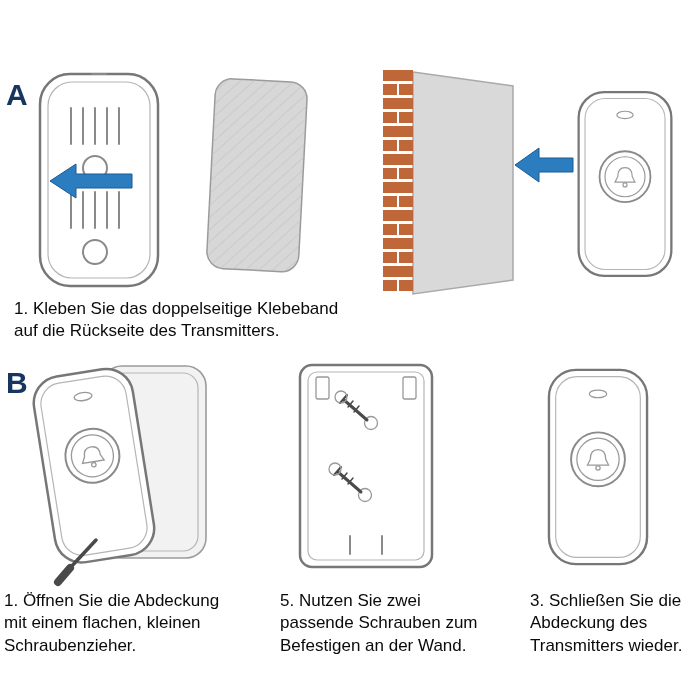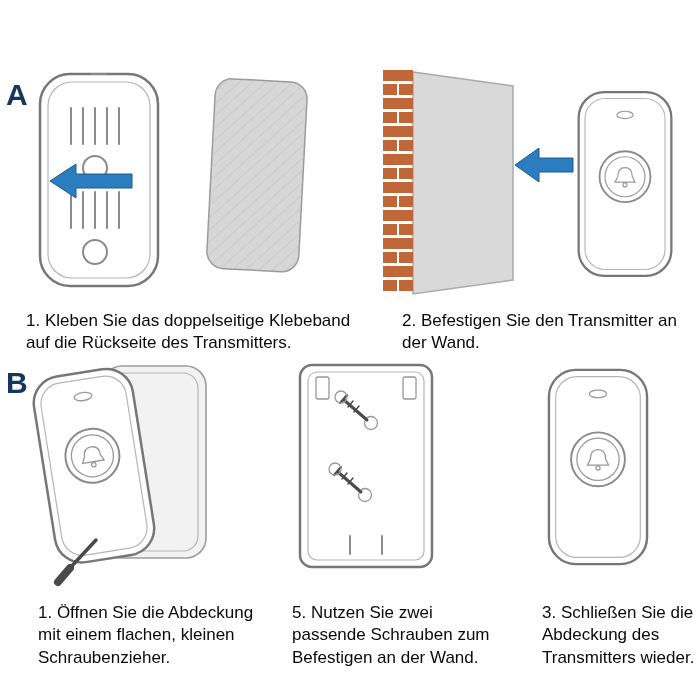--- a/index.html
+++ b/index.html
@@ -2,24 +2,24 @@
 <html><head>
 <meta charset="utf-8">
 <style>
   html,body{margin:0;padding:0;background:#fff;}
   .page{position:relative;width:700px;height:700px;background:#ffffff;overflow:hidden;
         font-family:"Liberation Sans", sans-serif;color:#0a0a0a;}
   .section-label{position:absolute;font-size:30px;font-weight:bold;color:#16365f;}
   #label-a{left:6px;top:78px;}
   #label-b{left:6px;top:366px;}
   .art{position:absolute;}
-  .caption{position:absolute;font-size:17px;line-height:1.32;white-space:pre-line;margin:12px;}
+  .caption{position:absolute;font-size:17px;line-height:1.32;white-space:pre-line;margin:0;}
   #cap-a1{left:14px;top:298px;width:350px;}
   #cap-a2{left:390px;top:298px;width:300px;}
-  #cap-b1{left:26px;top:590px;width:255px;}
+  #cap-b1{left:4px;top:590px;width:255px;}
   #cap-b2{left:280px;top:590px;width:235px;}
   #cap-b3{left:530px;top:590px;width:190px;}
   svg{display:block;}
   .body-stroke{stroke:#777;stroke-width:2.5;fill:#fff;}
   .inner-stroke{stroke:#b5b5b5;stroke-width:1.2;fill:none;}
   .detail-stroke{stroke:#8a8a8a;stroke-width:2;fill:none;stroke-linecap:round;}
   .thin{stroke:#999;stroke-width:1.3;fill:none;}
   .brick{fill:#c0673a;}
   .panel{fill:#d9d9d9;stroke:#a9a9a9;stroke-width:1.5;}
   .pad{fill:#d7d7d7;stroke:#9a9a9a;stroke-width:1.5;}
@@ -129,22 +129,20 @@
       </g>
 
       <g>
         <use href="#doorbell-front" x="200" y="28" width="100" height="196"></use>
       </g>
     </svg>
   </div>
 
   <p class="caption" id="cap-a1">1. Kleben Sie das doppelseitige Klebeband
 auf die Rückseite des Transmitters.</p>
-  <p class="caption" id="cap-a2">2. Befestigen Sie den Transmitter an
-der Wand.</p>
 
   <div class="art" style="left:22px;top:356px;">
     <svg width="230" height="232" viewBox="0 0 230 232">
 
       <g>
         <rect x="80" y="10" width="104" height="192" rx="20" fill="#f2f2f2" stroke="#9c9c9c" stroke-width="1.6"></rect>
         <rect x="88" y="17" width="88" height="178" rx="15" class="inner-stroke"></rect>
       </g>
 
       <g transform="rotate(-9 70 110)">

